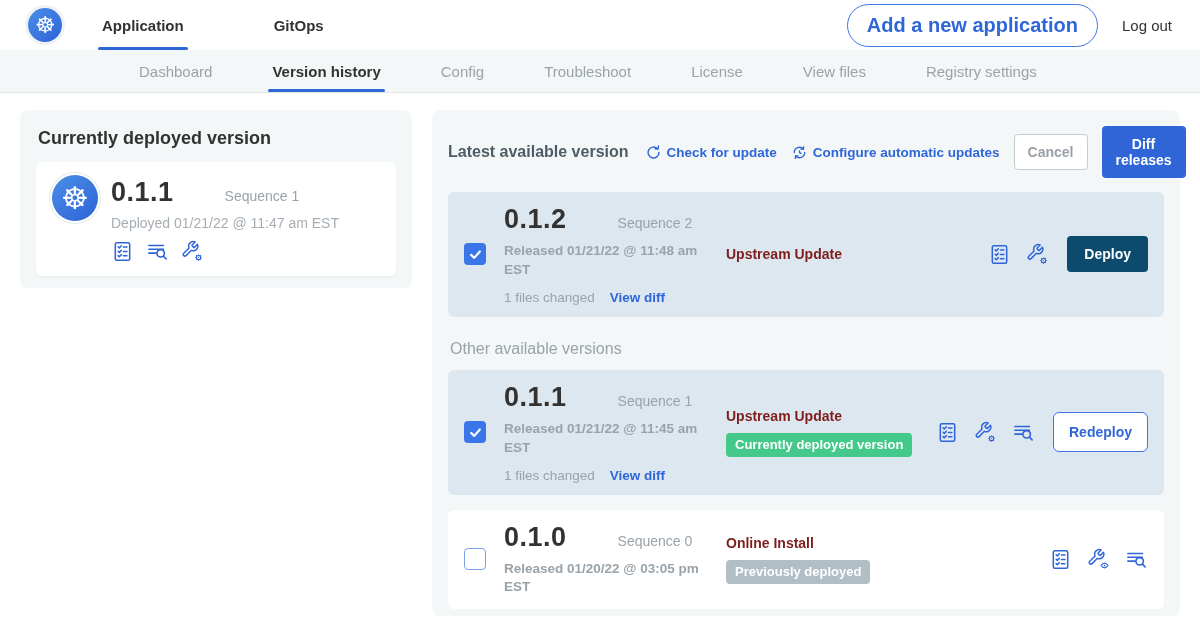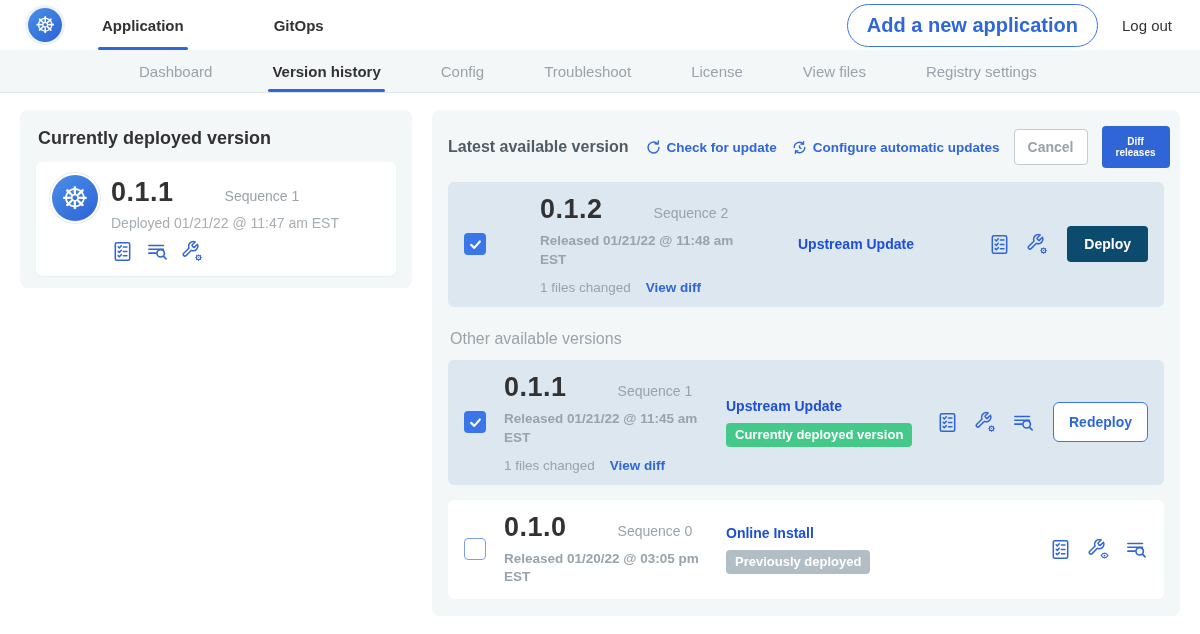--- a/index.html
+++ b/index.html
@@ -48,40 +48,40 @@
   .icon.sm16 { width:17px; height:17px; }
 
   .right-panel { position:absolute; left:432px; top:110px; width:748px; height:506px;
     background:#f4f7f8; border-radius:8px; padding:16px; }
   .rp-header { display:flex; align-items:center; gap:14px; }
   .rp-title { font-size:16px; font-weight:600; color:#4e5c66; margin-right:2px; white-space:nowrap; }
   .link-btn { display:flex; align-items:center; gap:5px; color:#2f66d8; font-weight:bold;
     font-size:13.5px; cursor:pointer; white-space:nowrap; }
   .cancel-btn { margin-left:auto; background:#fff; border:1px solid #c6cbcf; color:#9aa1a7;
     font-weight:bold; font-size:14px; padding:9px 13px; border-radius:4px; cursor:pointer; font-family:inherit; }
-  .diff-btn { background:#3065d8; border:none; color:#fff; font-weight:bold; font-size:10px;
+  .diff-btn { background:#3065d8; border:none; color:#fff; font-weight:bold; font-size:14px;
     padding:10px 14px; border-radius:4px; cursor:pointer; font-family:inherit; }
 
   .version-row { display:flex; align-items:center; padding:12px 16px; border-radius:6px; }
   .row-selected { background:#dde7f0; }
   .row-plain { background:#fff; }
-  .row1 { margin-top:14px; min-height:120px;gap:36px; }
+  .row1 { margin-top:14px; min-height:120px; }
   .row2 { margin-top:12px; min-height:124px; }
   .row3 { margin-top:15px; min-height:98px; }
   .cb { width:22px; height:22px; border-radius:4px; margin-right:18px; flex-shrink:0; cursor:pointer; }
   .cb.checked { background:#3b76e8; display:flex; align-items:center; justify-content:center; }
   .cb.unchecked { background:#fff; border:1.5px solid #7ba0ea; }
   .ver-col { width:220px; flex-shrink:0; }
   .release-text { width:205px; font-size:13.5px; font-weight:600; color:#9aa3a9;
     line-height:1.4; margin-top:7px; }
   .files-line { margin-top:10px; display:flex; gap:15px; font-size:13.5px; align-items:center; }
   .files-changed { color:#9aa3a9; }
   .view-diff { color:#2f66d8; font-weight:bold; cursor:pointer; }
   .source-col { flex:1; padding-left:2px; }
-  .source-label { font-size:14px; font-weight:600; color:#1d4ed8; }
+  .source-label { font-size:14px; font-weight:600; color:#7f1d1d; }
   .badge { display:inline-block; margin-top:9px; padding:4px 9px 5px; border-radius:4px;
     color:#fff; font-weight:bold; font-size:13px; }
   .badge-green { background:#44c98a; }
   .badge-gray { background:#b2bec5; }
   .actions { display:flex; align-items:center; gap:15px; flex-shrink:0; }
   .deploy-btn { background:#0c4a6e; border:none; color:#fff; font-weight:bold; font-size:14px;
     padding:10px 17px; border-radius:4px; cursor:pointer; font-family:inherit; margin-left:3px; }
   .redeploy-btn { background:#fff; border:1px solid #3b76e8; color:#2f66d8; font-weight:bold;
     font-size:14px; padding:11px 15px; border-radius:6px; cursor:pointer; font-family:inherit; margin-left:3px; }
   .other-title { font-size:16px; color:#9aa3a9; margin:23px 0 0 2px; }

